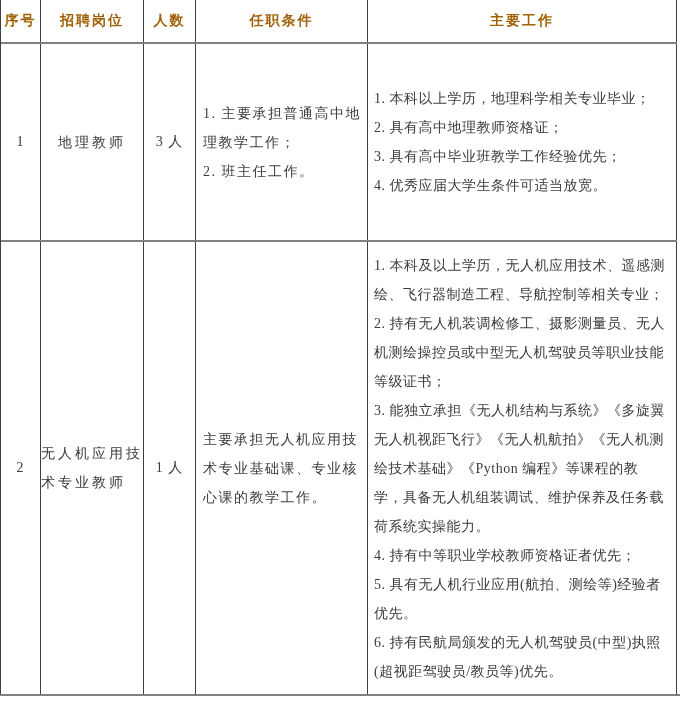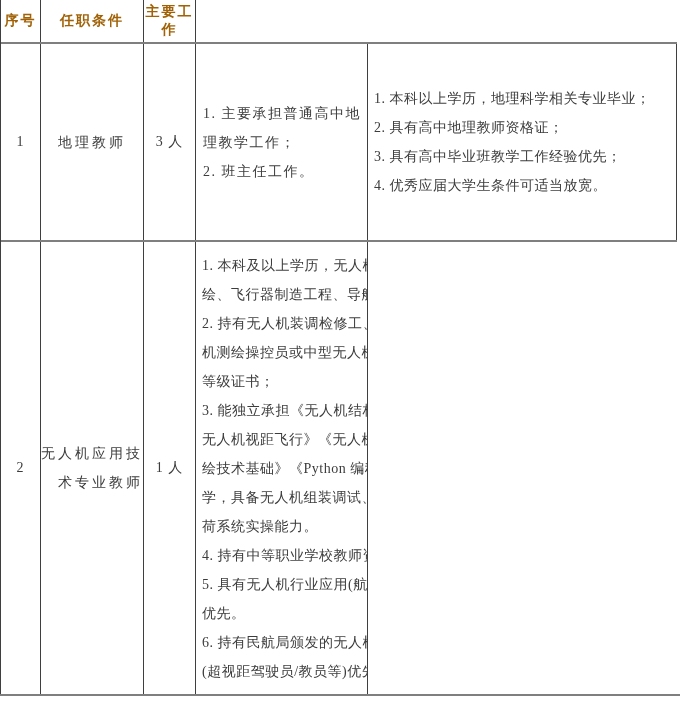--- a/index.html
+++ b/index.html
@@ -45,21 +45,21 @@
   }
   .cell-no, .cell-count {
     font-size: 14px;
     letter-spacing: 1px;
   }
   .cell-position {
     font-size: 14px;
     letter-spacing: 3px;
     line-height: 29px;
     white-space: pre-line;
-    text-align: right;
+    text-align: left;
   }
   .cell-duties {
     justify-content: flex-start;
     padding-left: 7px;
     padding-right: 18px;
     font-size: 14px;
     letter-spacing: 1.5px;
     line-height: 29px;
     white-space: pre;
   }
@@ -82,20 +82,22 @@
   }
 </style>
 </head>
 <body>
 
 <div class="page">
   <div class="recruit-table">
 
     <div class="t-row header-row">
       <div class="cell header-cell">序号</div>
+      <div class="cell header-cell">招聘岗位</div>
+      <div class="cell header-cell">人数</div>
       <div class="cell header-cell">任职条件</div>
       <div class="cell header-cell">主要工作</div>
     </div>
 
     <div class="t-row body-row-1">
       <div class="cell cell-no">1</div>
       <div class="cell cell-position">地理教师</div>
       <div class="cell cell-count">3 人</div>
       <div class="cell cell-duties">1. 主要承担普通高中地
 理教学工作；
@@ -104,20 +106,23 @@
 2. 具有高中地理教师资格证；
 3. 具有高中毕业班教学工作经验优先；
 4. 优秀应届大学生条件可适当放宽。</div>
     </div>
 
     <div class="t-row body-row-2">
       <div class="cell cell-no">2</div>
       <div class="cell cell-position">无人机应用技
 术专业教师</div>
       <div class="cell cell-count">1 人</div>
+      <div class="cell cell-duties">主要承担无人机应用技
+术专业基础课、专业核
+心课的教学工作。</div>
       <div class="cell cell-requirements">1. 本科及以上学历，无人机应用技术、遥感测
 绘、飞行器制造工程、导航控制等相关专业；
 2. 持有无人机装调检修工、摄影测量员、无人
 机测绘操控员或中型无人机驾驶员等职业技能
 等级证书；
 3. 能独立承担《无人机结构与系统》《多旋翼
 无人机视距飞行》《无人机航拍》《无人机测
 绘技术基础》《Python 编程》等课程的教
 学，具备无人机组装调试、维护保养及任务载
 荷系统实操能力。

